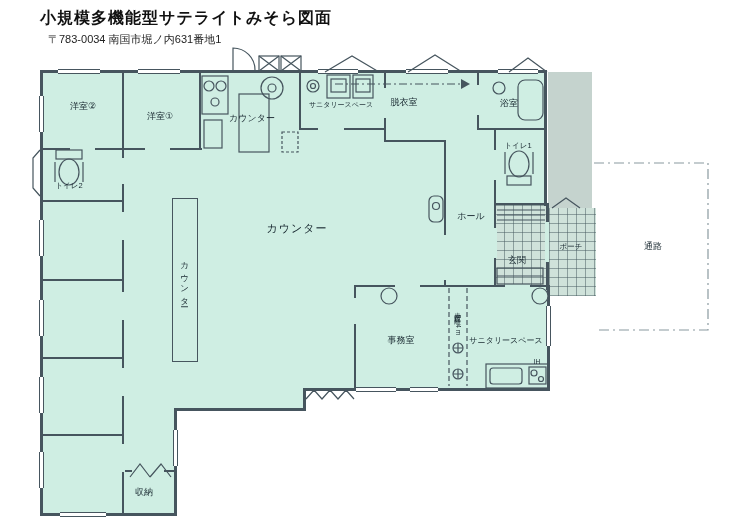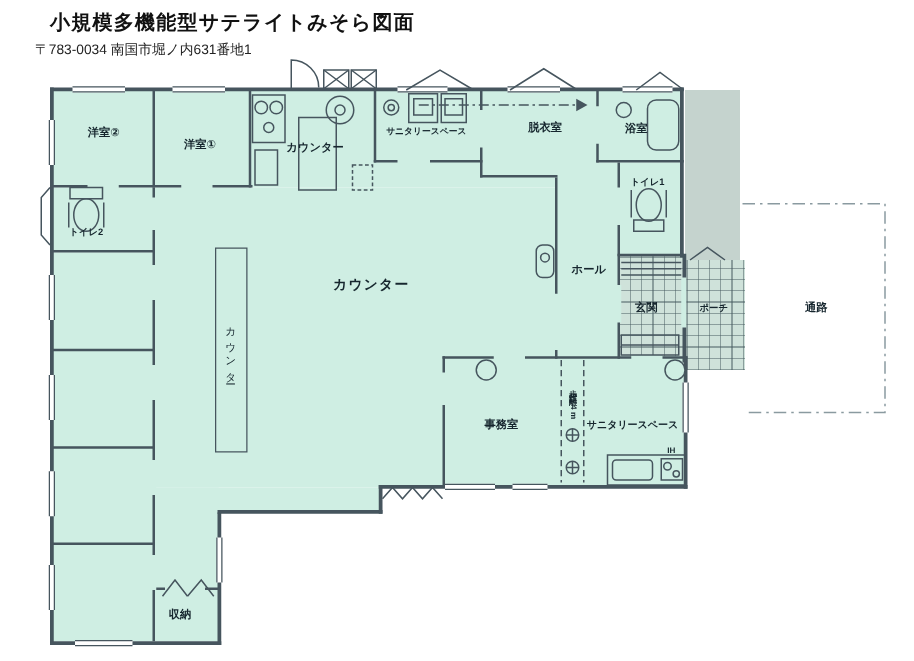--- a/index.html
+++ b/index.html
@@ -1,31 +1,31 @@
 <!DOCTYPE html>
 <html><head>
 <meta charset="utf-8">
 <style>
   html,body{margin:0;padding:0;background:#fff;}
   .page{position:relative;width:731px;height:529px;background:#fff;overflow:hidden;
         font-family:"Liberation Sans","DejaVu Sans",sans-serif;color:#1c2b33;}
   .title{position:absolute;left:40px;top:8px;font-family:"Liberation Serif","DejaVu Serif",serif;
          font-weight:bold;font-size:16px;letter-spacing:1px;color:#111;}
-  .addr{position:absolute;left:28px;top:32px;font-size:11px;color:#222;}
+  .addr{position:absolute;left:48px;top:32px;font-size:11px;color:#222;}
   .f{position:absolute;background:#cfeee3;}
   .veranda{background:#c5d3ce;}
   .tile{background-color:#cfe2da;
         background-image:repeating-linear-gradient(0deg, rgba(70,90,95,.5) 0 1px, transparent 1px 9px),
                          repeating-linear-gradient(90deg, rgba(70,90,95,.5) 0 1px, transparent 1px 9px);}
   .w{position:absolute;background:#46555e;}
   .g{position:absolute;background:#cfeee3;}
   .win{position:absolute;background:#ffffff;}
   .win.h{border-top:1px solid #46555e;border-bottom:1px solid #46555e;}
   .win.v{border-left:1px solid #46555e;border-right:1px solid #46555e;}
-  .lbl{position:absolute;transform:translate(-50%,-50%);font-size:9px;white-space:nowrap;color:#16262e;font-weight:bold;}
+  .lbl{position:absolute;transform:translate(-50%,-50%);font-size:9px;white-space:nowrap;color:#16262e;}
   .fs11{font-size:11px;letter-spacing:1px;}
   .fs8{font-size:8px;}
   .fs75{font-size:7.5px;}
   .fs7{font-size:7px;}
   .fs6{font-size:6.5px;}
   .vert{writing-mode:vertical-rl;transform:translate(-50%,-50%);letter-spacing:2px;}
   .counter{position:absolute;left:172px;top:198px;width:26px;height:164px;background:#cfeee3;
            border:1.5px solid #46555e;box-sizing:border-box;display:flex;align-items:center;justify-content:center;}
   .counter span{writing-mode:vertical-rl;font-size:8.5px;letter-spacing:2px;color:#16262e;}
   svg.overlay{position:absolute;left:0;top:0;pointer-events:none;}
@@ -230,26 +230,26 @@
       <g>
         <rect x="282" y="132" width="16" height="20" stroke-dasharray="3 2"></rect>
       </g>
     </g>
   </svg>
 
   <span class="lbl" style="left:83px;top:106px">洋室②</span>
   <span class="lbl" style="left:160px;top:116px">洋室①</span>
   <span class="lbl" style="left:252px;top:118px">カウンター</span>
   <span class="lbl fs7" style="left:341px;top:105px">サニタリースペース</span>
-  <span class="lbl" style="left:436px;top:102px">脱衣室</span>
+  <span class="lbl" style="left:404px;top:102px">脱衣室</span>
   <span class="lbl" style="left:509px;top:103px">浴室</span>
   <span class="lbl fs75" style="left:518px;top:146px">トイレ1</span>
   <span class="lbl fs75" style="left:69px;top:186px">トイレ2</span>
   <span class="lbl" style="left:471px;top:216px">ホール</span>
-  <span class="lbl" style="left:517px;top:246px">玄関</span>
+  <span class="lbl" style="left:517px;top:260px">玄関</span>
   <span class="lbl fs75" style="left:571px;top:247px">ポーチ</span>
   <span class="lbl" style="left:653px;top:246px">通路</span>
   <span class="lbl fs11" style="left:297px;top:228px">カウンター</span>
   <span class="lbl" style="left:401px;top:340px">事務室</span>
   <span class="lbl fs8" style="left:506px;top:340px">サニタリースペース</span>
   <span class="lbl" style="left:144px;top:492px">収納</span>
   <span class="lbl vert fs6" style="left:457px;top:322px">歩行距離9.4m</span>
   <span class="lbl fs6" style="left:537px;top:361px">IH</span>
 </div>
 

